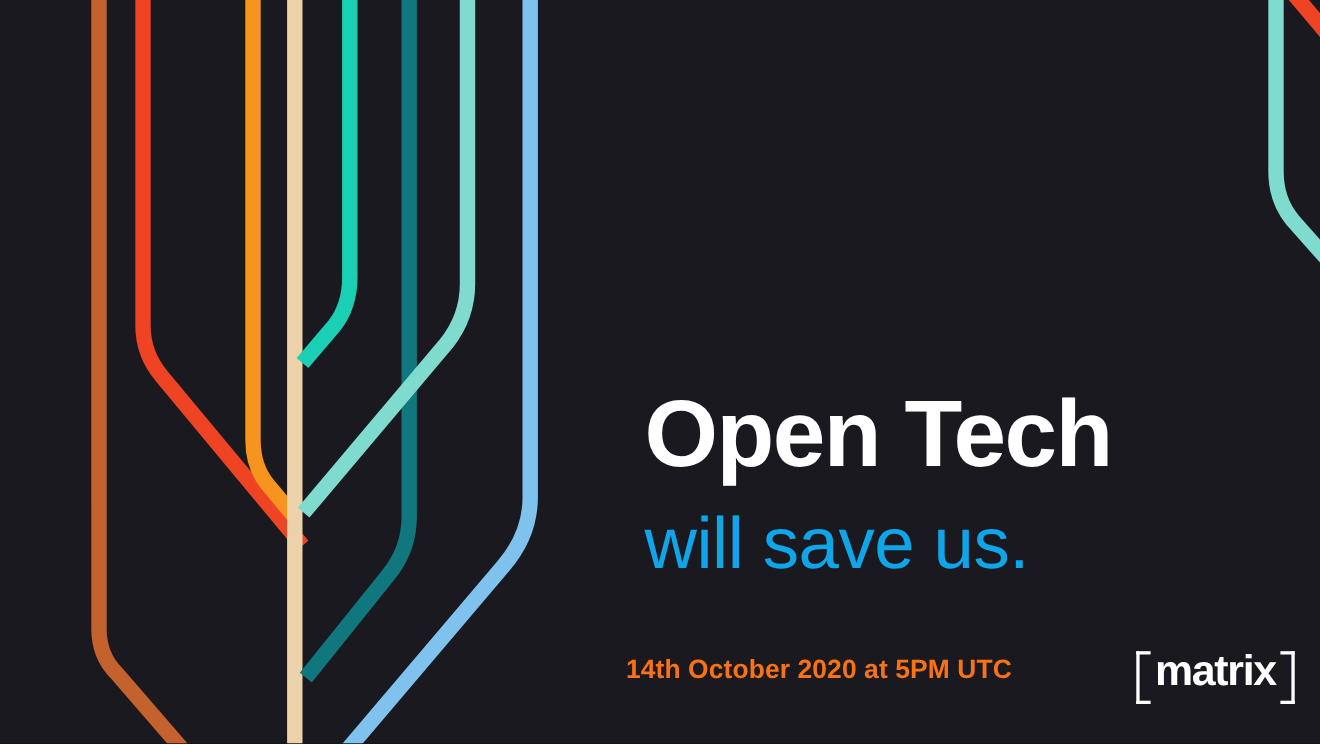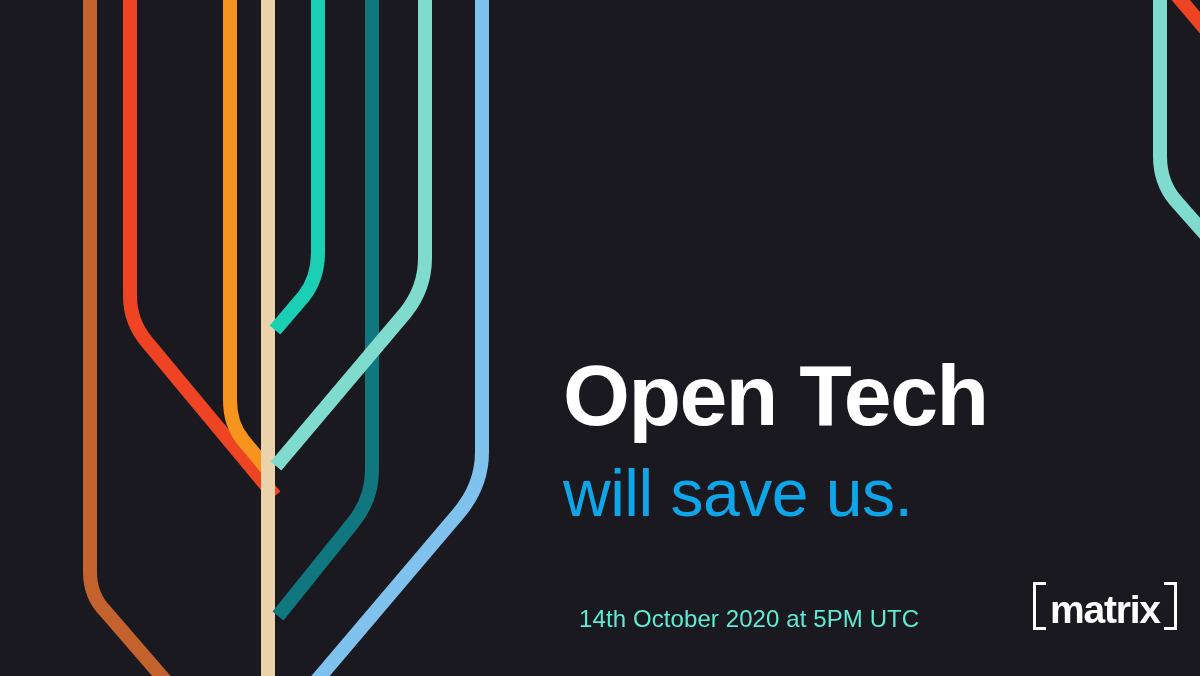--- a/index.html
+++ b/index.html
@@ -18,21 +18,21 @@
   #ribbons {
     position: absolute;
     left: 0;
     top: 0;
     width: 1200px;
     height: 676px;
     display: block;
   }
   .content {
     position: absolute;
-    left: 563px;
+    left: 586px;
     top: 352px;
     width: 600px;
   }
   .headline {
     margin: 0;
     color: #ffffff;
     font-size: 86px;
     font-weight: 700;
     letter-spacing: -1.5px;
     line-height: 1.0;
@@ -44,33 +44,33 @@
     font-size: 66px;
     font-weight: 400;
     letter-spacing: -0.5px;
     line-height: 1.0;
     white-space: nowrap;
   }
   .datetime {
     position: absolute;
     left: 563px;
     top: 589px;
-    margin: 16px;
-    color: #5eead4;
+    margin: 6px;
+    color: #f97316;
     font-size: 24px;
-    font-weight: 400;
+    font-weight: 700;
     letter-spacing: 0.1px;
     white-space: nowrap;
   }
   .logo {
     position: absolute;
     left: 1033px;
-    top: 578px;
+    top: 592px;
     display: flex;
-    align-items: flex-end;
+    align-items: flex-start;
     height: 52px;
   }
   .logo .bracket {
     display: block;
     width: 13px;
     height: 48px;
     border-top: 3px solid #ffffff;
     border-bottom: 3px solid #ffffff;
     box-sizing: border-box;
   }

